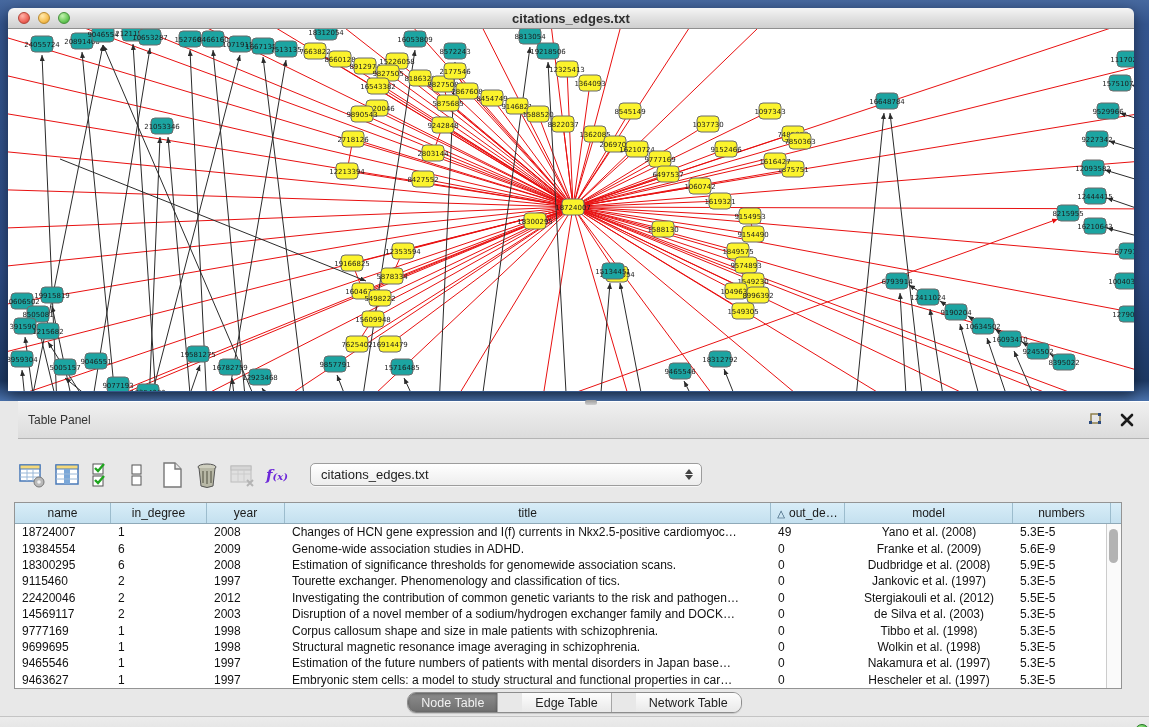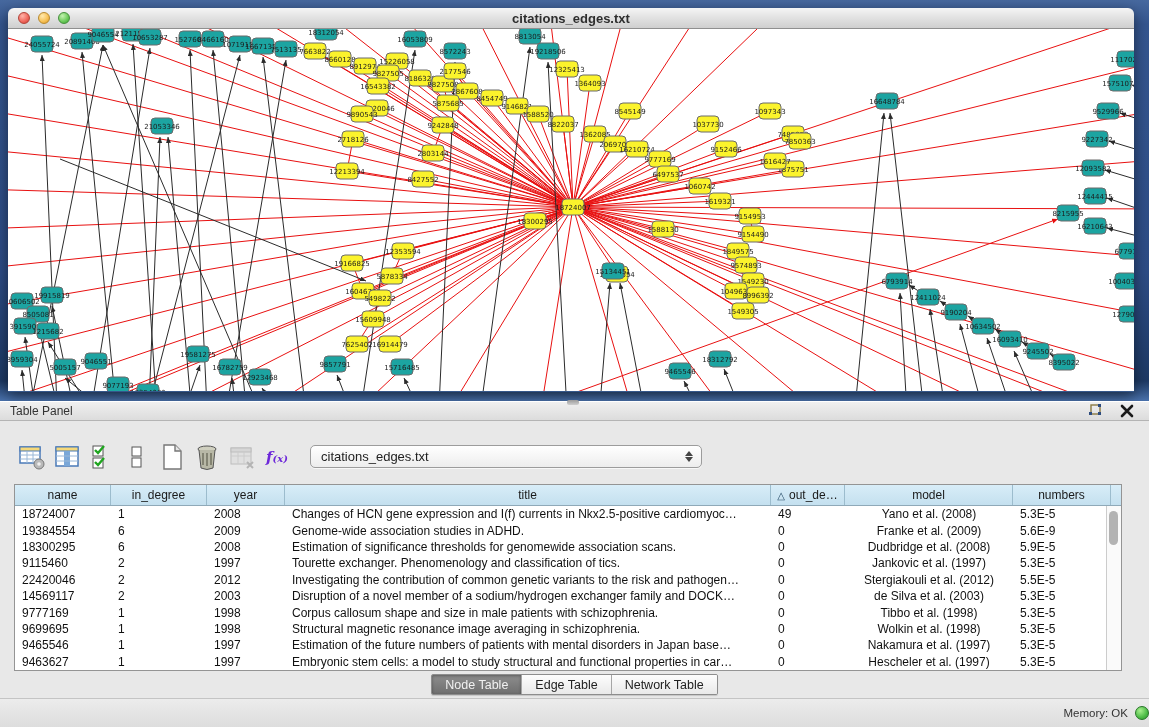--- a/index.html
+++ b/index.html
@@ -20,23 +20,23 @@
   .tl.red   { background:radial-gradient(circle at 35% 30%, #ffb3a8, #ef655a 60%, #c33f33); border:1px solid #b24238; }
   .tl.yel   { background:radial-gradient(circle at 35% 30%, #ffe9ae, #f6bf52 60%, #d0922a); border:1px solid #b98a2f; }
   .tl.grn   { background:radial-gradient(circle at 35% 30%, #c4f2b0, #69c958 60%, #3b9e33); border:1px solid #45903c; }
   #win-title { font-size:13px; font-weight:700; color:#2e2e2e; }
   #net-canvas { height:362px; background:#ffffff; }
   #net-canvas svg { display:block; }
   .nlabel { font-size:7px; fill:#1c1c1c; font-family:"DejaVu Sans",sans-serif; }
 
   
   #table-panel { position:absolute; top:401px; left:0; width:1149px; height:326px; background:#e8e8e8; }
-  #panel-header { height:20px; background:linear-gradient(#f0f0f0,#dcdcdc);
+  #panel-header { height:38px; background:linear-gradient(#f0f0f0,#dcdcdc);
     border-top:1px solid #ffffff; border-bottom:1px solid #b4b4b4;
-    display:flex; align-items:center; position:relative; }
+    display:flex; align-items:center; position:relative;margin-left:18px; }
   #panel-title { font-size:12px; color:#333; padding-left:10px; }
   .splitter-dot { position:absolute; left:567px; top:-2px; width:12px; height:5px;
     background:linear-gradient(#9a9a9a,#cfcfcf); border-radius:2px; }
   #panel-header-icons { margin-left:auto; display:flex; align-items:center; gap:16px; padding-right:14px; }
   .hicon { width:16px; height:16px; display:inline-block; cursor:pointer; }
 
   #toolbar { height:63px; display:flex; align-items:center; padding:12px 0 4px 16px; }
   .tbtn { width:32px; height:32px; margin-right:3px; display:flex; align-items:center; justify-content:center; background:transparent; border:none; cursor:pointer; }
   .fx { font-family:"DejaVu Serif", serif; font-style:italic; font-weight:700; font-size:15px; color:#6d28d9; }
   .fx small { font-size:10px; }
@@ -57,22 +57,22 @@
   .sort-glyph { font-size:10px; color:#274b66; margin-right:4px; }
   .trow { display:flex; height:16.4px; align-items:center; }
   .tcell { font-size:12px; color:#111; padding:0 7px; white-space:nowrap; overflow:hidden; }
   .col-0{width:96px;} .col-1{width:96px;} .col-2{width:78px;} .col-3{width:486px;}
   .col-4{width:74px;} .col-5{width:168px; text-align:center;} .col-6{width:98px;}
   #vscroll { position:absolute; right:0; top:21px; bottom:0; width:15px; background:#fafafa;
     border-left:1px solid #cccccc; }
   #vthumb { position:absolute; left:2px; top:5px; width:9px; height:34px; background:#b3b3b3; border-radius:5px; cursor:pointer; }
 
   #tabbar { height:27px; display:flex; align-items:center; justify-content:center; background:#e8e8e8; }
-  #segmented { display:flex; height:21px; border:1px solid #8d8d8d; border-radius:2px; overflow:hidden;
-    box-shadow:0 1px 1px rgba(0,0,0,.15); }
+  #segmented { display:flex; height:21px; border:1px solid #8d8d8d; border-radius:9px; overflow:hidden;
+    box-shadow:0 1px 1px rgba(0,0,0,.15);gap:24px; }
   .seg { display:flex; align-items:center; padding:0 13px; font-size:12.5px; color:#222;
     background:linear-gradient(#fdfdfd,#e9e9e9); border-right:1px solid #a6a6a6; cursor:pointer; }
   .seg:last-child { border-right:none; }
   .seg.selected { background:linear-gradient(#8d8d8d,#6f6f6f); color:#f1f1f1;
     box-shadow:inset 0 1px 3px rgba(0,0,0,.35); }
 
   #statusbar { height:29px; background:linear-gradient(#ececec,#dddddd); border-top:1px solid #c4c4c4;
     display:flex; align-items:center; justify-content:flex-end; gap:7px; }
   #memory-label { font-size:11.5px; color:#333; }
   #memory-dot { width:14px; height:14px; border-radius:50%;

